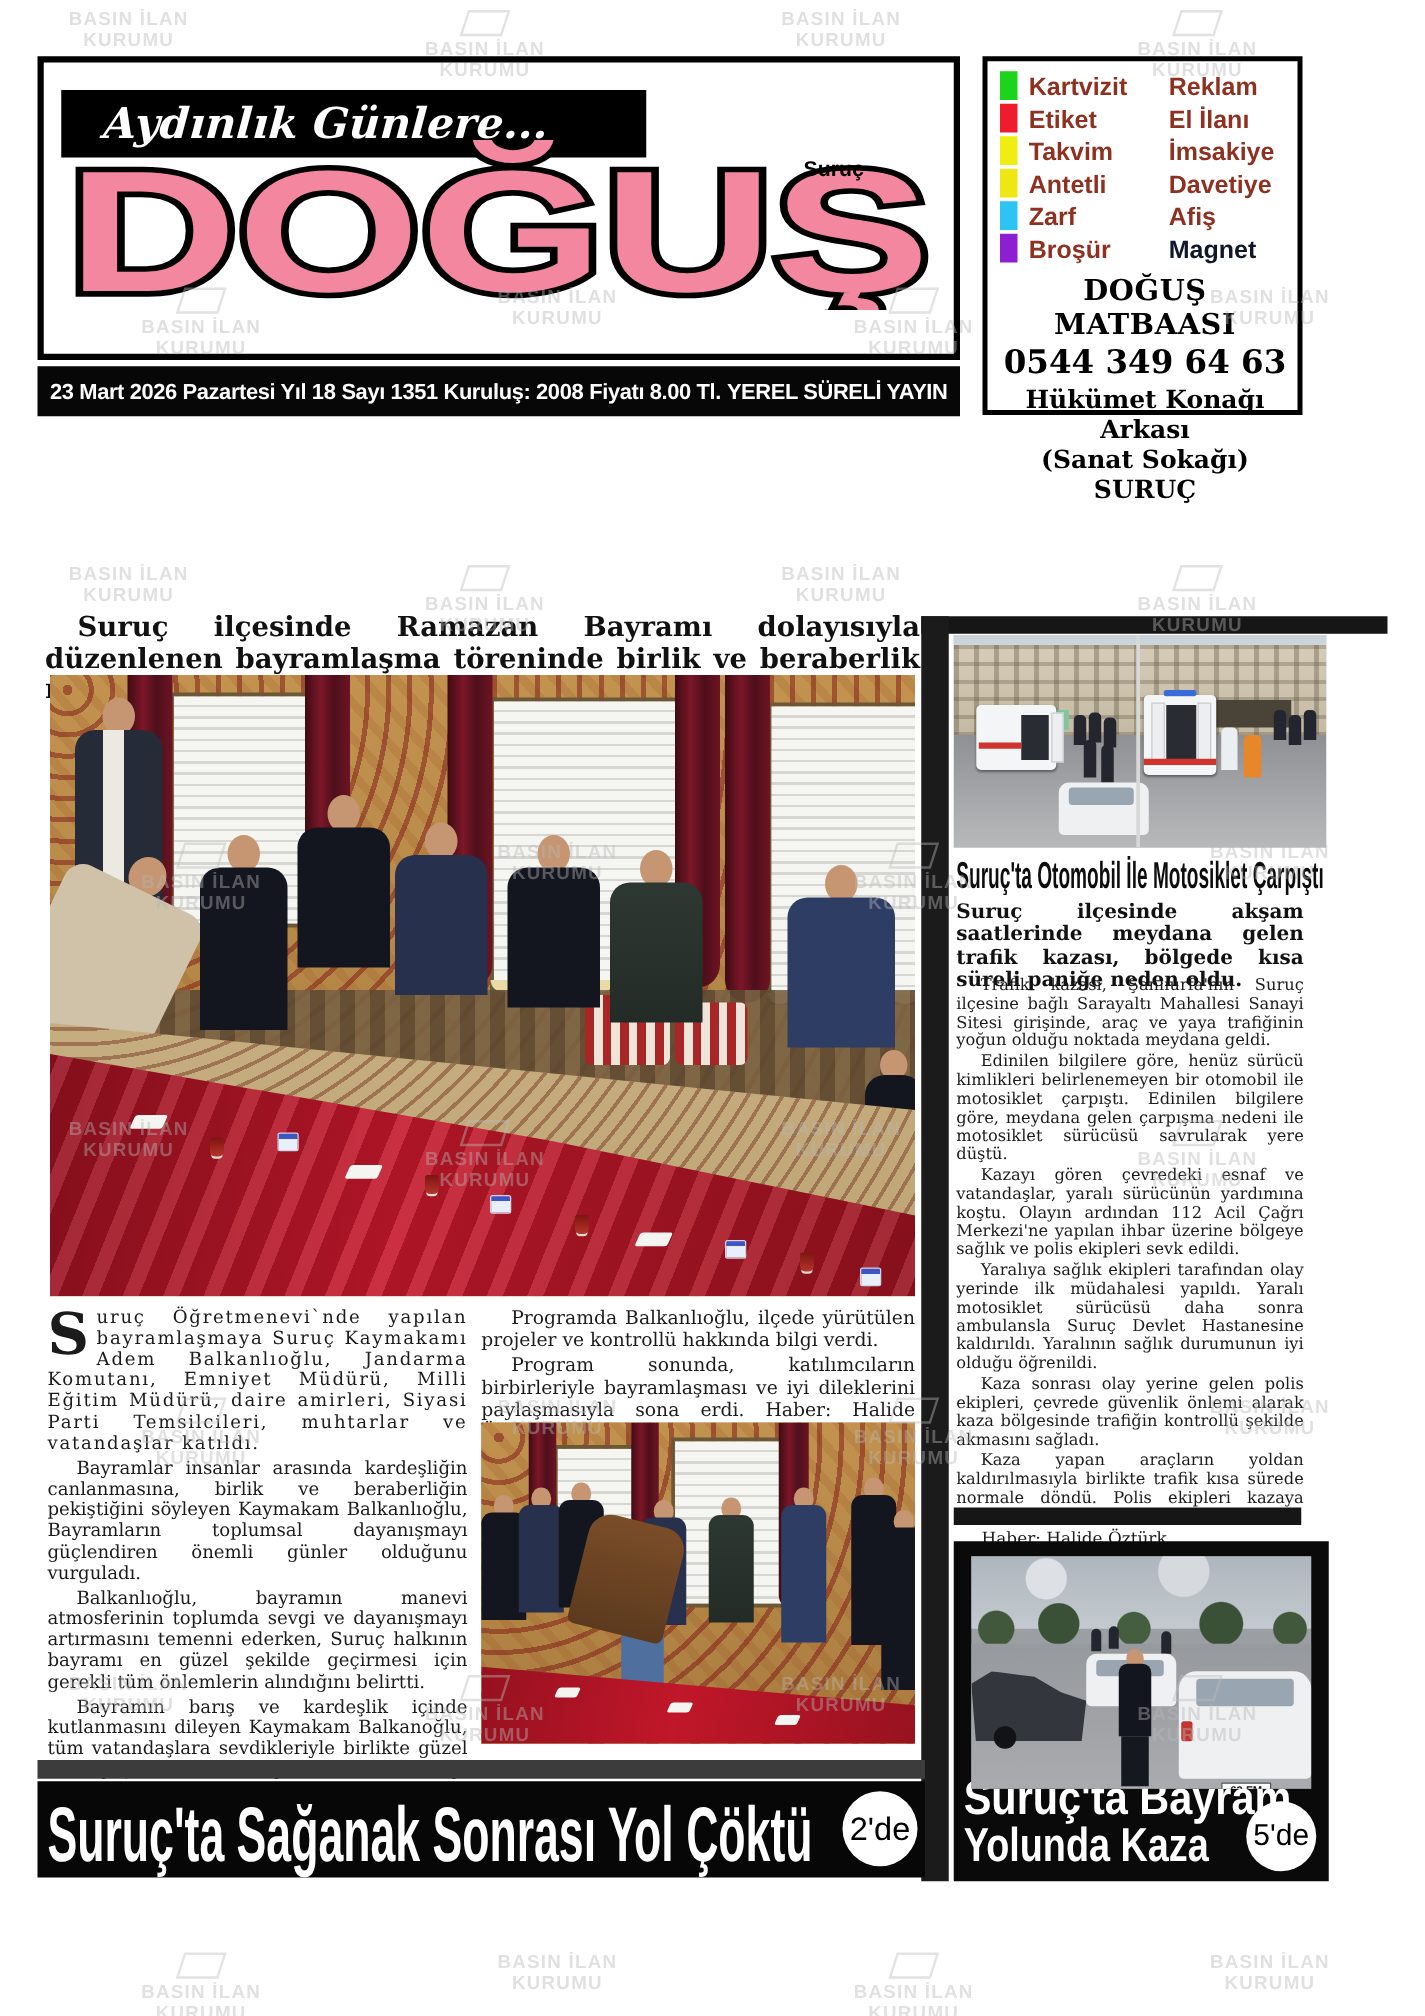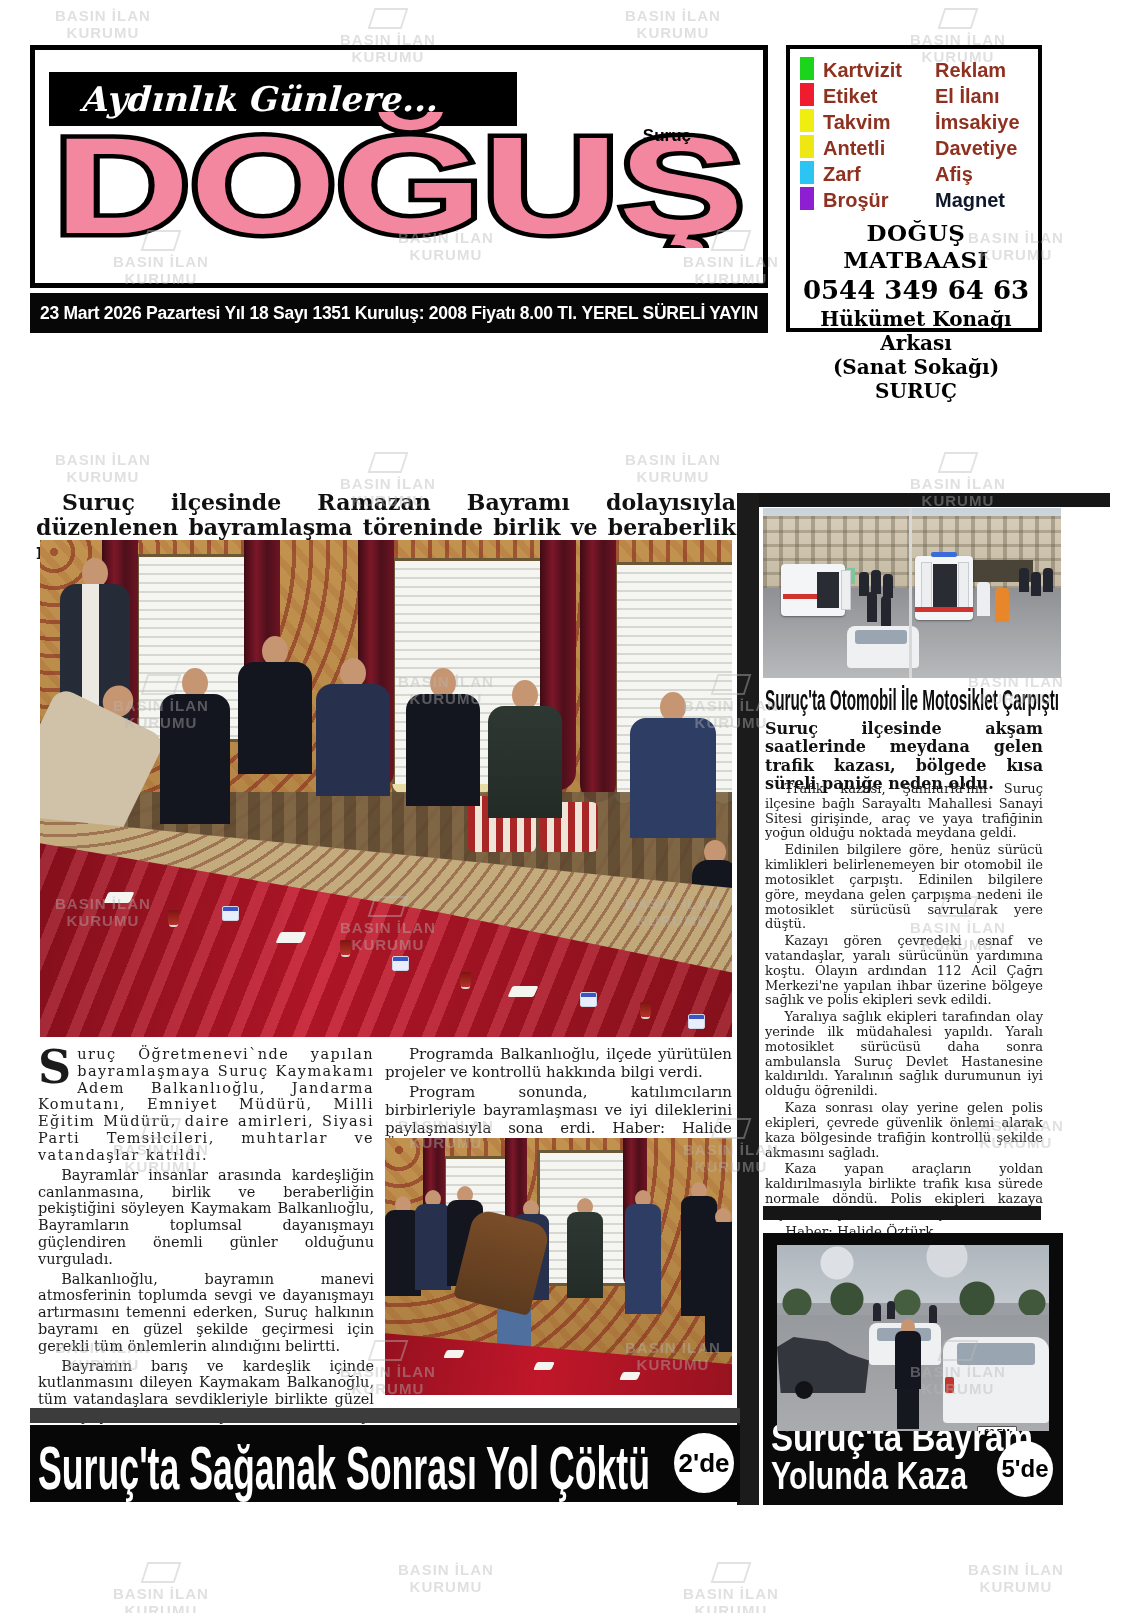--- a/index.html
+++ b/index.html
@@ -164,21 +164,21 @@
   .rc-body{position:absolute;left:765px;top:782px;width:278px;font-family:"DejaVu Serif",serif;
       font-size:13px;line-height:1.14;text-align:justify;color:#1b1b1b;}
   .rc-body p{margin:0 0 2px 0;text-indent:1.5em;}
   .rc-byline{text-indent:1.5em;font-family:"DejaVu Serif",serif;font-size:13.5px;margin-top:2px;}
   .rc-divider{position:absolute;left:763px;top:1206px;width:278px;height:14px;background:#161616;}
 
   
   .promo-box{position:absolute;left:763px;top:1233px;width:300px;height:272px;background:#0a0a0a;}
   .promo-headline{position:absolute;left:8px;top:188px;width:284px;}
   .badge{position:absolute;background:#fff;border-radius:50%;display:flex;align-items:center;
-      justify-content:center;font-weight:bold;color:#000;}
+      justify-content:center;font-weight:normal;color:#000;}
 
   
   .gray-bar{position:absolute;left:30px;top:1408px;width:710px;height:15px;background:#3c3c3c;}
   .bottom-banner{position:absolute;left:30px;top:1425px;width:710px;height:77px;background:#070707;}
 </style>
 </head>
 <body>
 
 <div id="page">
 

